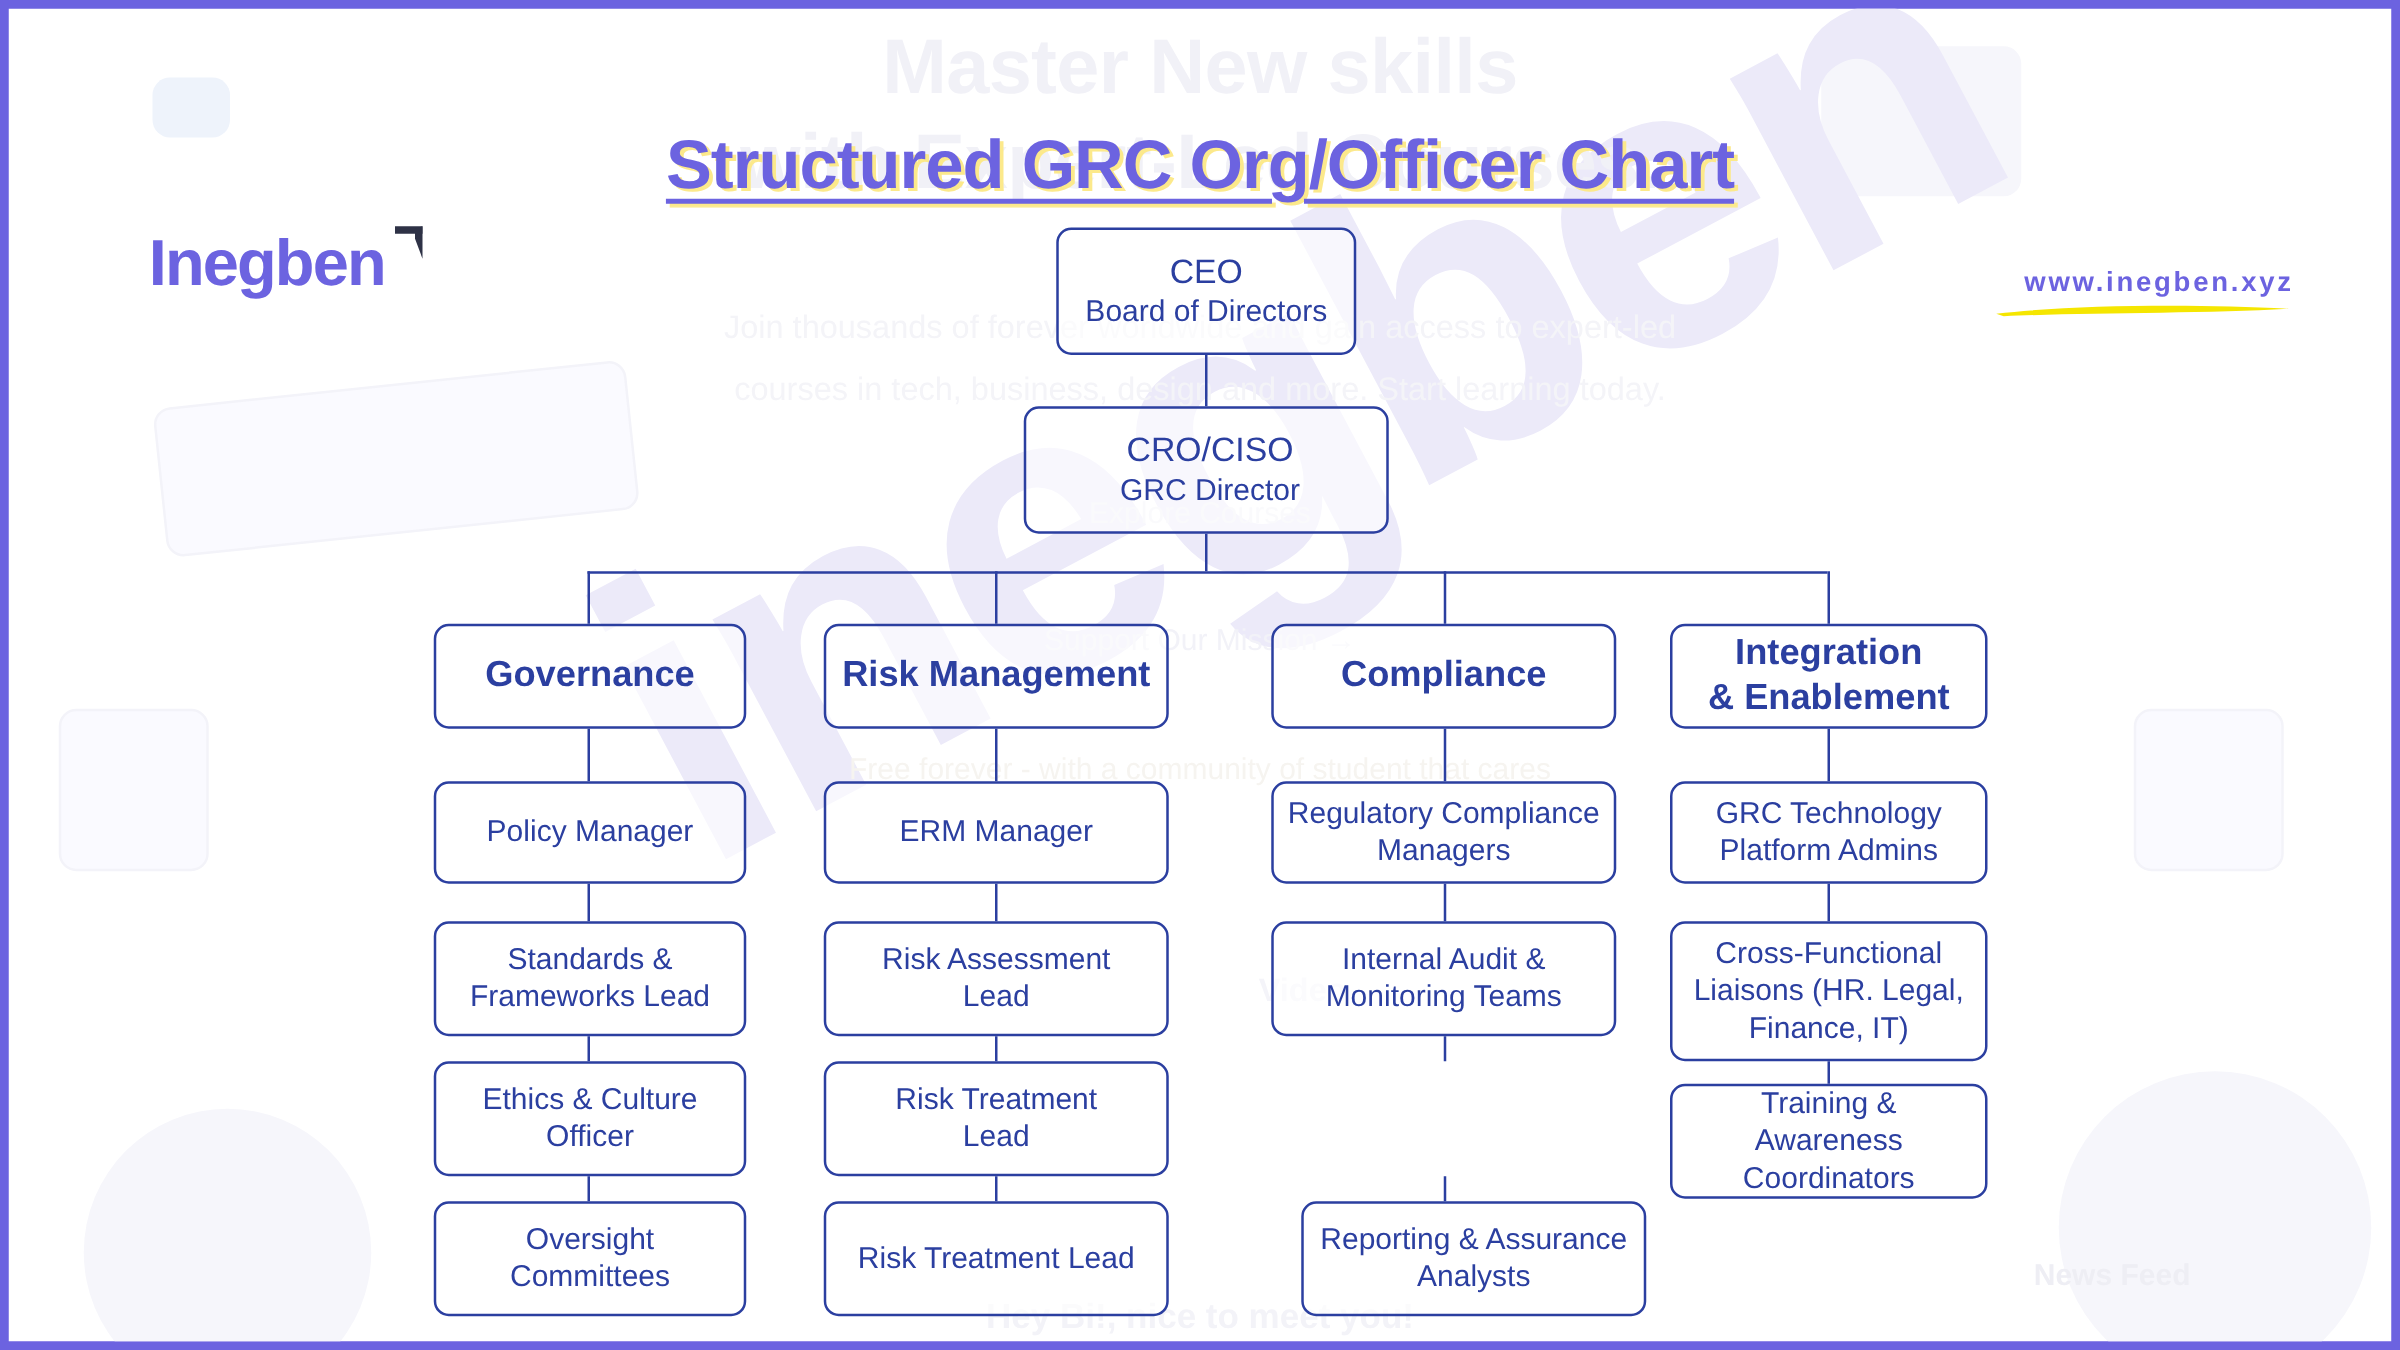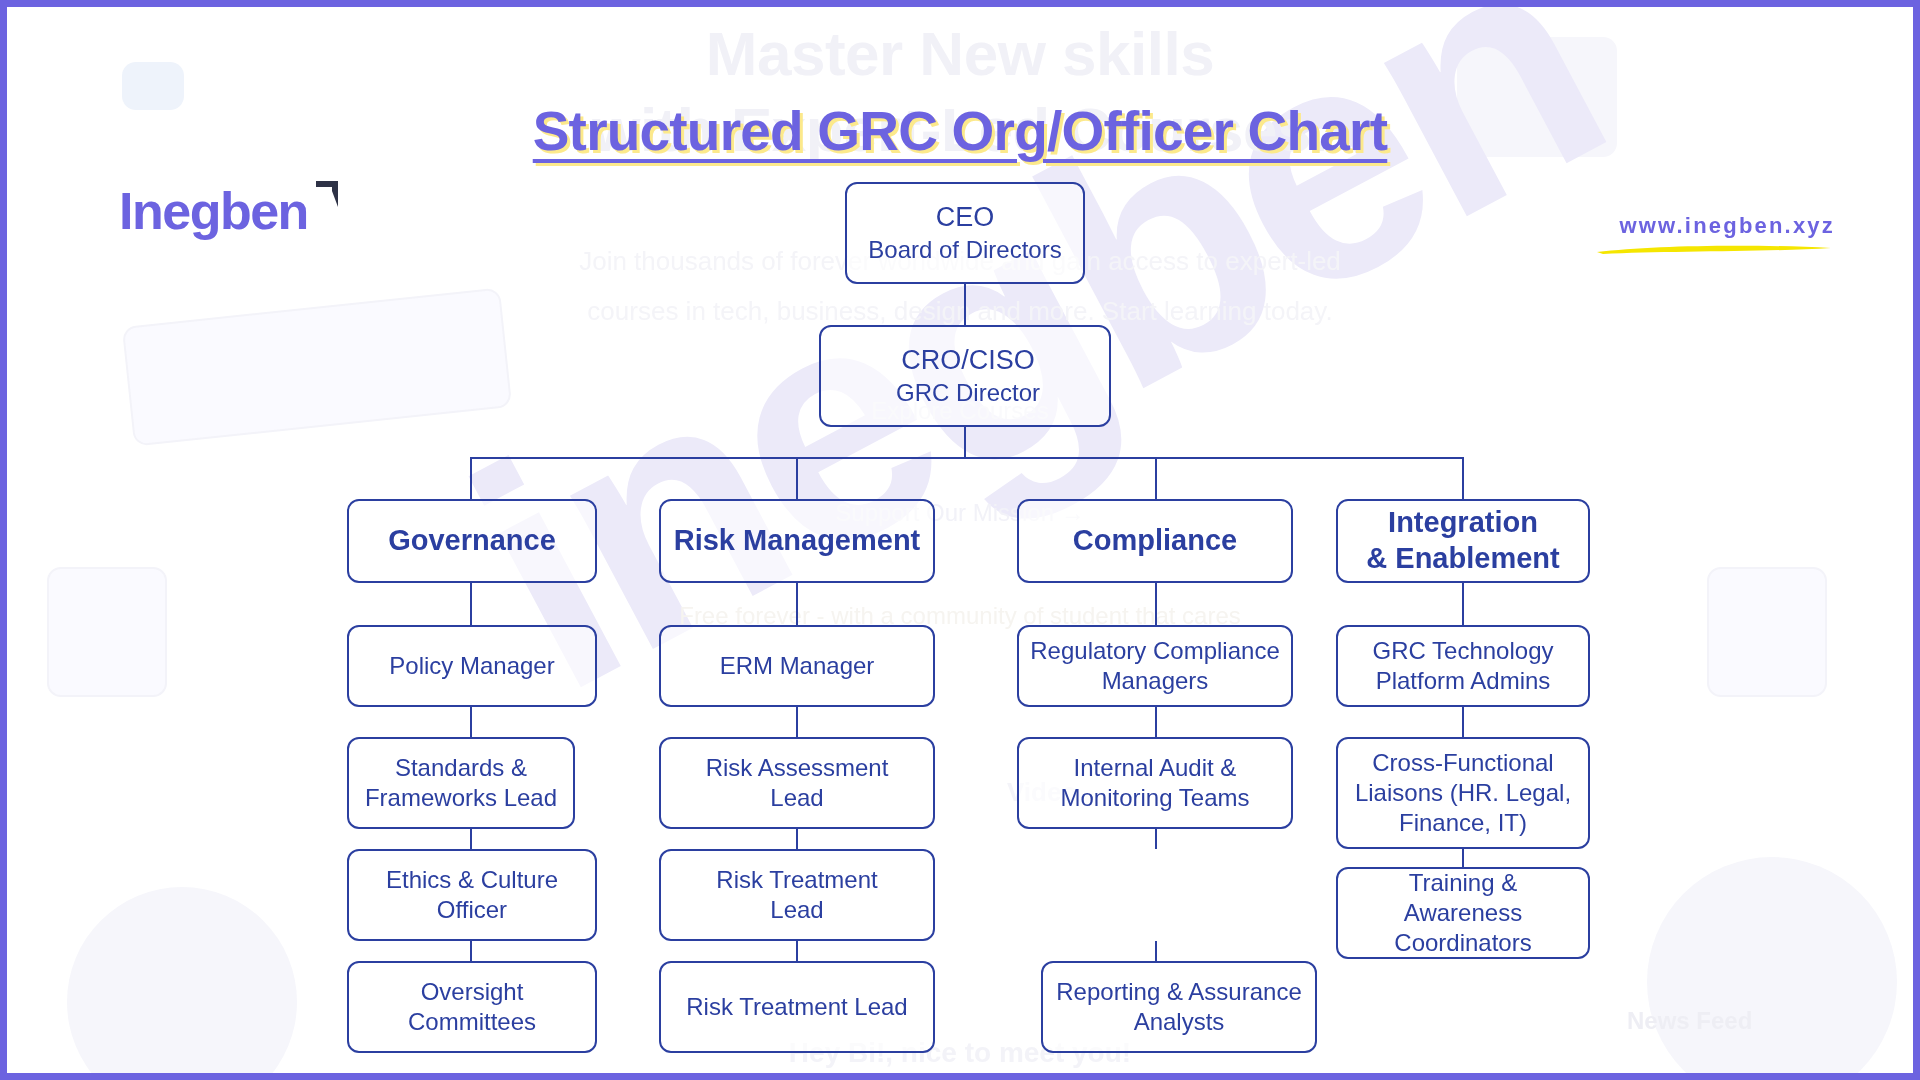--- a/index.html
+++ b/index.html
@@ -290,21 +290,21 @@
     <div class="connector v" style="left:1455px; top:450px; height:42px;"></div>
 
     <div class="node dept" style="left:340px; top:492px; width:250px; height:84px;">
       <span>Governance</span>
     </div>
     <div class="connector v" style="left:463px; top:576px; height:42px;"></div>
     <div class="node leaf" style="left:340px; top:618px; width:250px; height:82px;">
       <span>Policy Manager</span>
     </div>
     <div class="connector v" style="left:463px; top:700px; height:30px;"></div>
-    <div class="node leaf" style="left:340px; top:730px; width:228px; height:92px;">
+    <div class="node leaf" style="left:340px; top:730px; width:250px; height:92px;">
       <span>Standards &amp;<br>Frameworks Lead</span>
     </div>
     <div class="connector v" style="left:463px; top:822px; height:20px;"></div>
     <div class="node leaf" style="left:340px; top:842px; width:250px; height:92px;">
       <span>Ethics &amp; Culture<br>Officer</span>
     </div>
     <div class="connector v" style="left:463px; top:934px; height:20px;"></div>
     <div class="node leaf" style="left:340px; top:954px; width:250px; height:92px;">
       <span>Oversight<br>Committees</span>
     </div>

